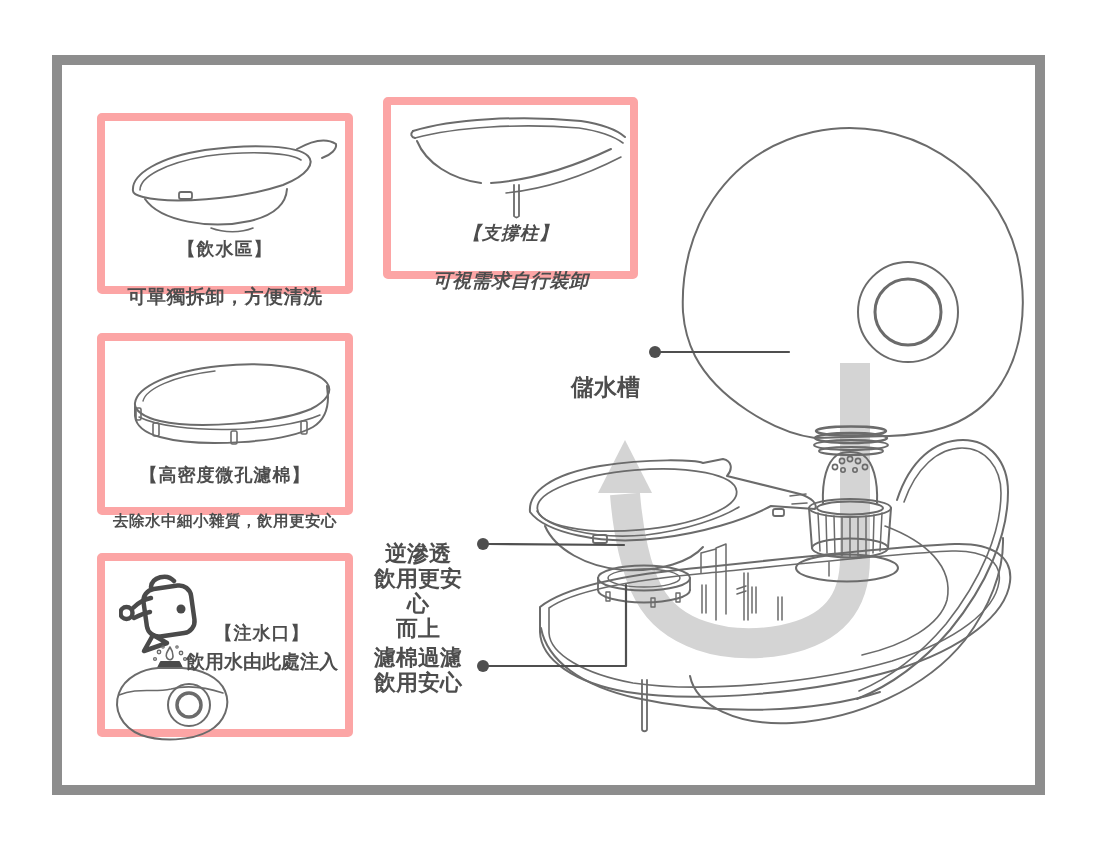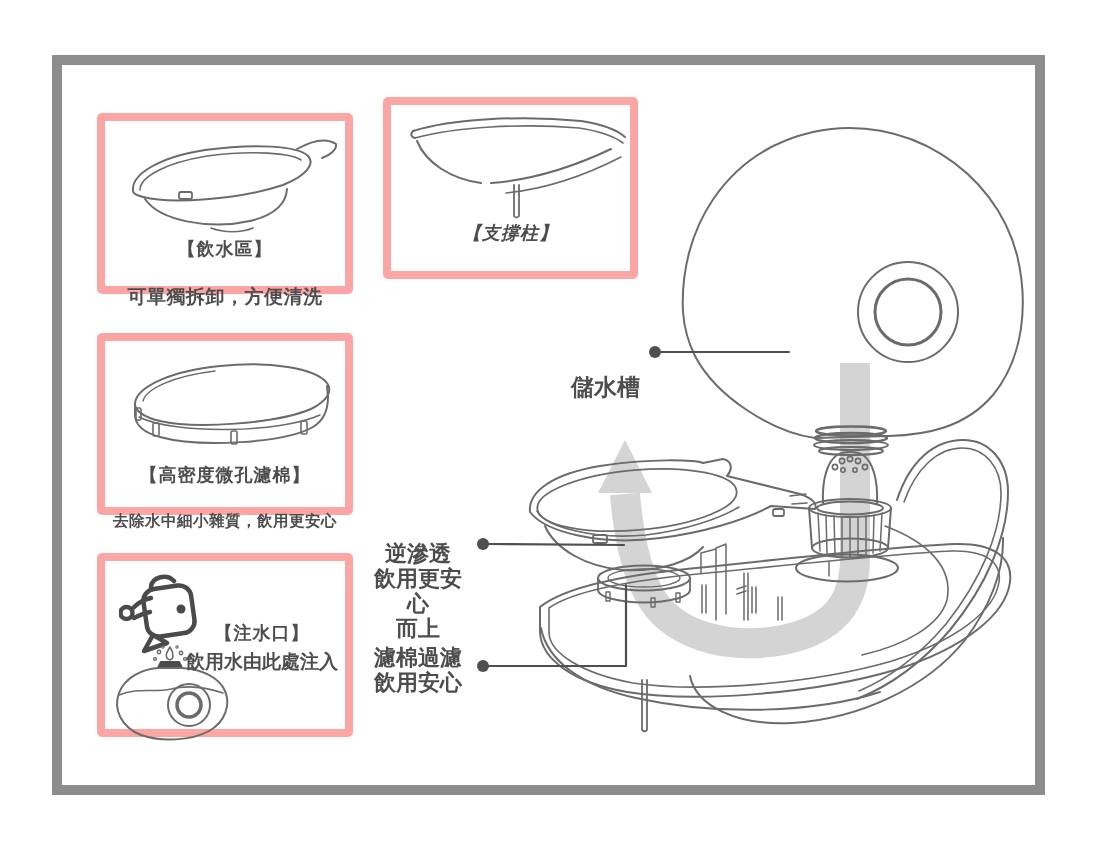--- a/index.html
+++ b/index.html
@@ -175,20 +175,21 @@
         <path d="M 12 18 C 50 6, 120 2, 180 8 C 200 11, 216 17, 224 24"></path>
         <path d="M 14 25 C 55 14, 120 10, 178 15 C 198 18, 214 24, 222 30" stroke-width="1.6"></path>
         <path d="M 12 18 C 9 21, 10 24, 14 25"></path>
         <path d="M 16 28 C 25 50, 50 66, 80 70"></path>
         <path d="M 90 70 C 130 67, 170 55, 210 36"></path>
         <path d="M 105 80 C 145 76, 185 62, 220 44" stroke-width="1.6"></path>
         <path d="M 113 72 L 113 103 M 118 72 L 118 103 M 113 103 Q 115.5 106 118 103" stroke-width="1.8"></path>
       </g>
     </svg>
     <div class="box-title" style="top:116px;">【支撐柱】</div>
+    <div class="box-desc" style="top:143px;">可視需求自行裝卸</div>
   </div>
 
   <div class="info-box" style="left:97px;top:553px;width:256px;height:184px;">
     <svg class="box-illu" style="left:14px;top:12px;" width="86" height="82" viewBox="0 0 86 82">
       <g fill="none" stroke="#4a4a4a" stroke-width="4.5" stroke-linecap="round" stroke-linejoin="round">
         <rect x="26" y="14" width="48" height="48" rx="12" transform="rotate(-8 50 38)"></rect>
         <path d="M 32 14 C 33 4, 48 0, 55 8"></path>
         <circle cx="7.5" cy="40" r="6"></circle>
         <path d="M 14 35 C 20 29, 26 26, 32 25"></path>
         <path d="M 15 45 C 21 42, 26 40, 31 39"></path>

